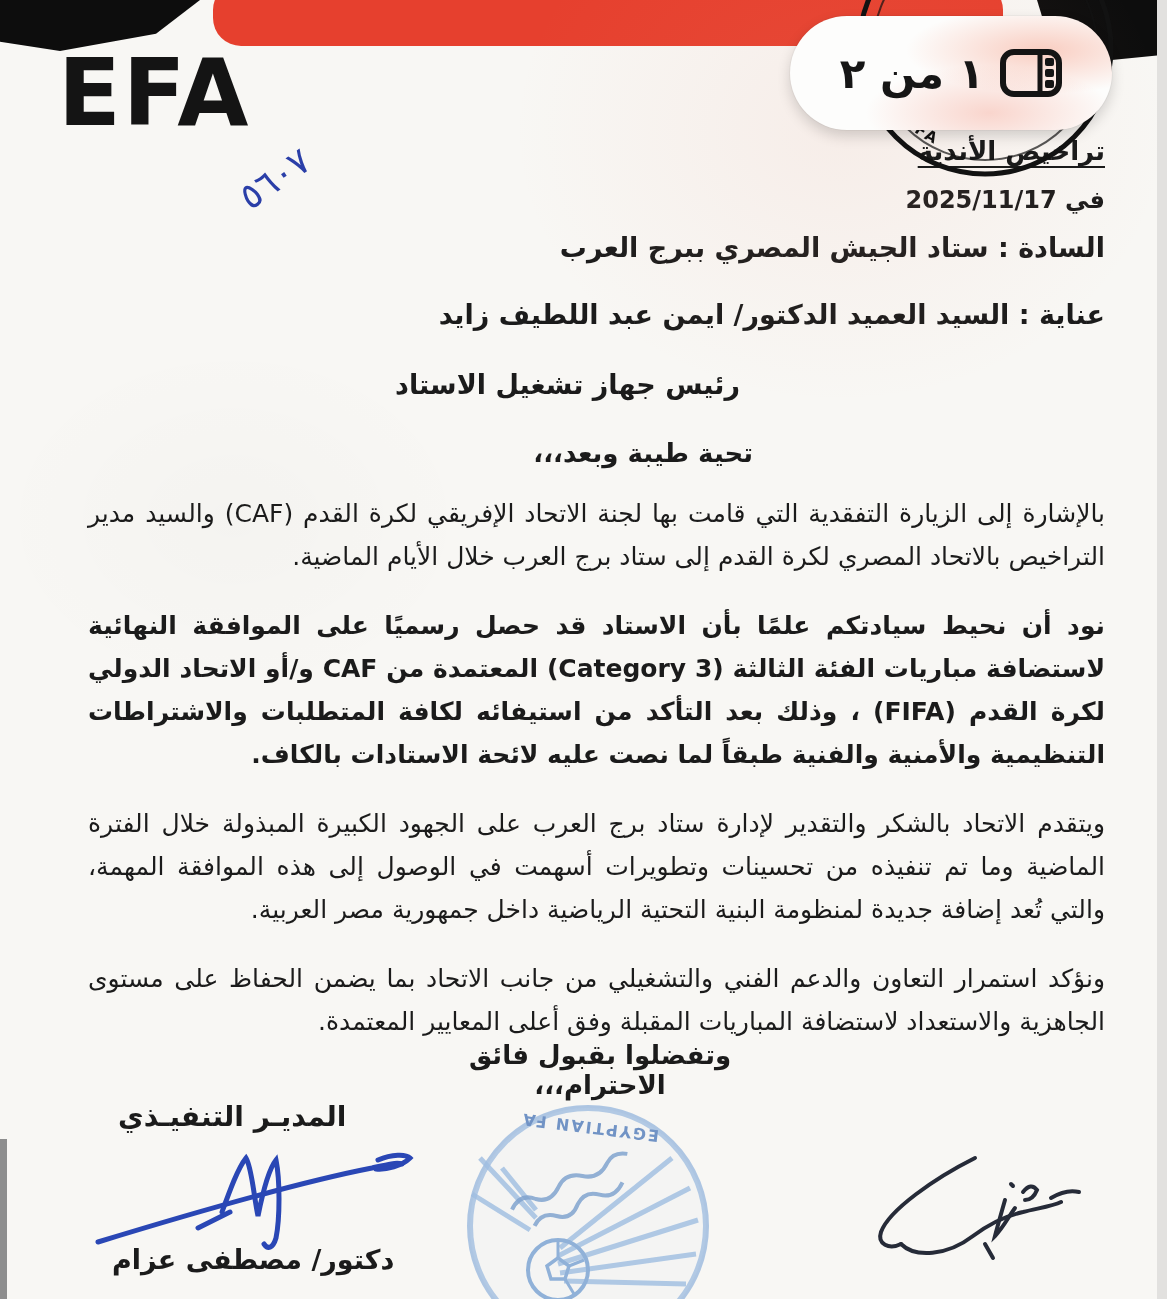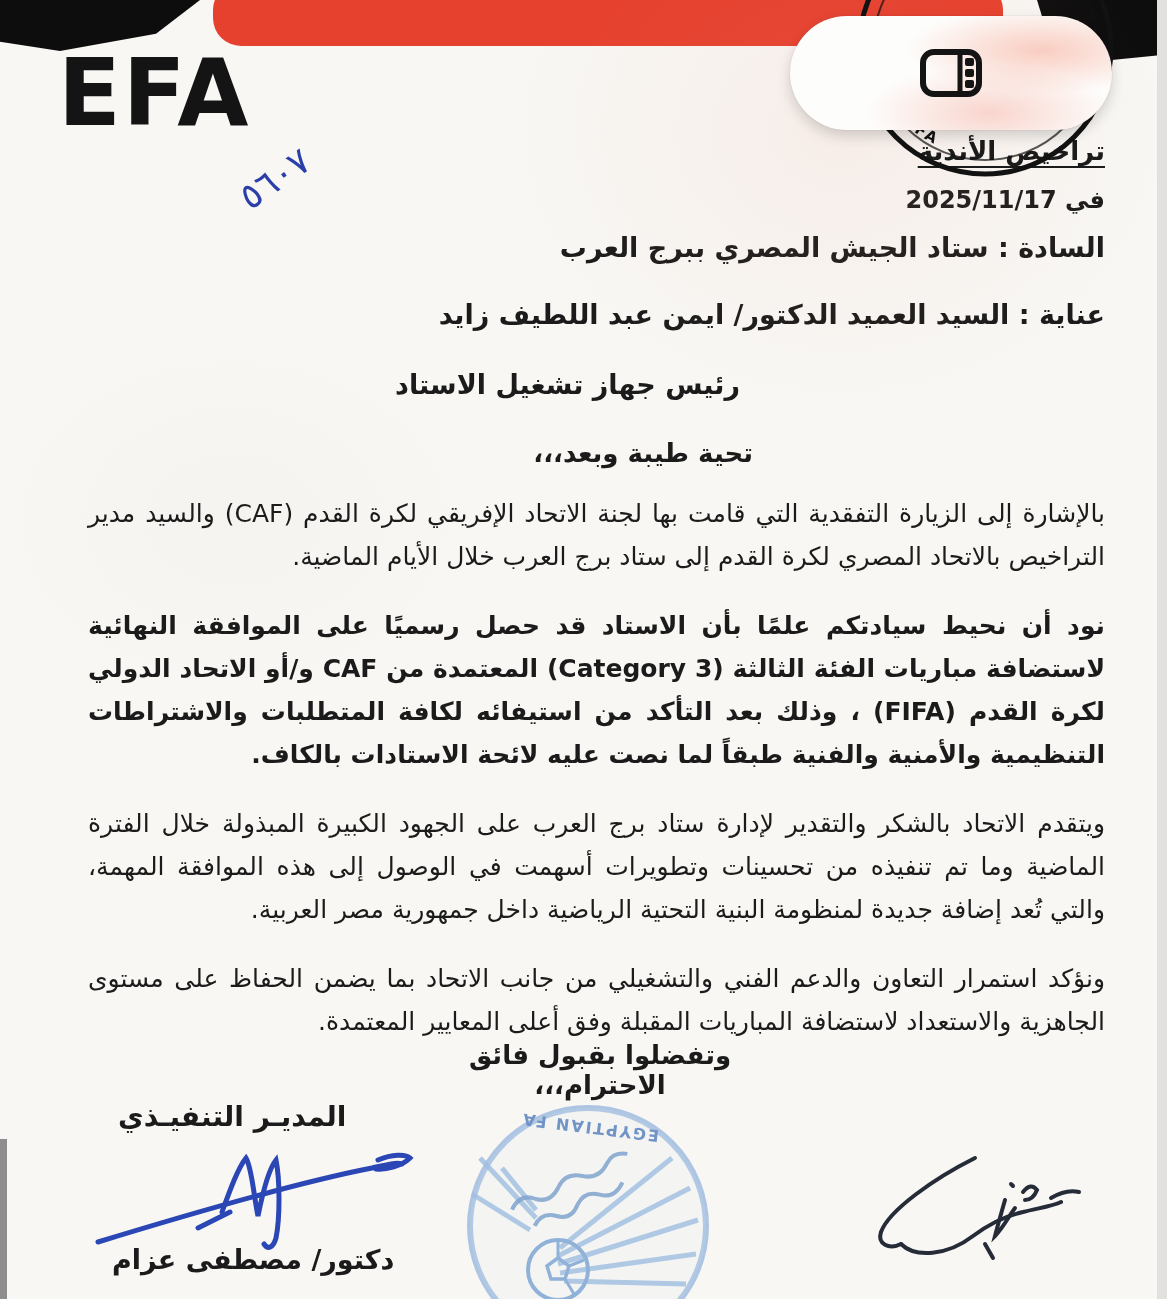--- a/index.html
+++ b/index.html
@@ -79,20 +79,21 @@
   </svg>
 
   <div class="badge">
     <svg width="62" height="48" viewBox="0 0 62 48">
       <rect x="3" y="3" width="56" height="42" rx="11" fill="none" stroke="#141414" stroke-width="6"></rect>
       <line x1="40" y1="5" x2="40" y2="43" stroke="#141414" stroke-width="5"></line>
       <rect x="45" y="9" width="9" height="8" rx="2" fill="#141414"></rect>
       <rect x="45" y="20" width="9" height="8" rx="2" fill="#141414"></rect>
       <rect x="45" y="31" width="9" height="8" rx="2" fill="#141414"></rect>
     </svg>
+    <span class="badge-label">١ من ٢</span>
   </div>
 
   <div class="efa-logo">EFA</div>
   <div class="handwritten-ref">٥٦٠٧</div>
   <div class="dept-line">تراخيص الأندية</div>
   <div class="date-line">في 2025/11/17</div>
 
   <div class="addr to-line">السادة : ستاد الجيش المصري ببرج العرب</div>
   <div class="addr attn-line">عناية : السيد العميد الدكتور/ ايمن عبد اللطيف زايد</div>
   <div class="addr pos-line">رئيس جهاز تشغيل الاستاد</div>

